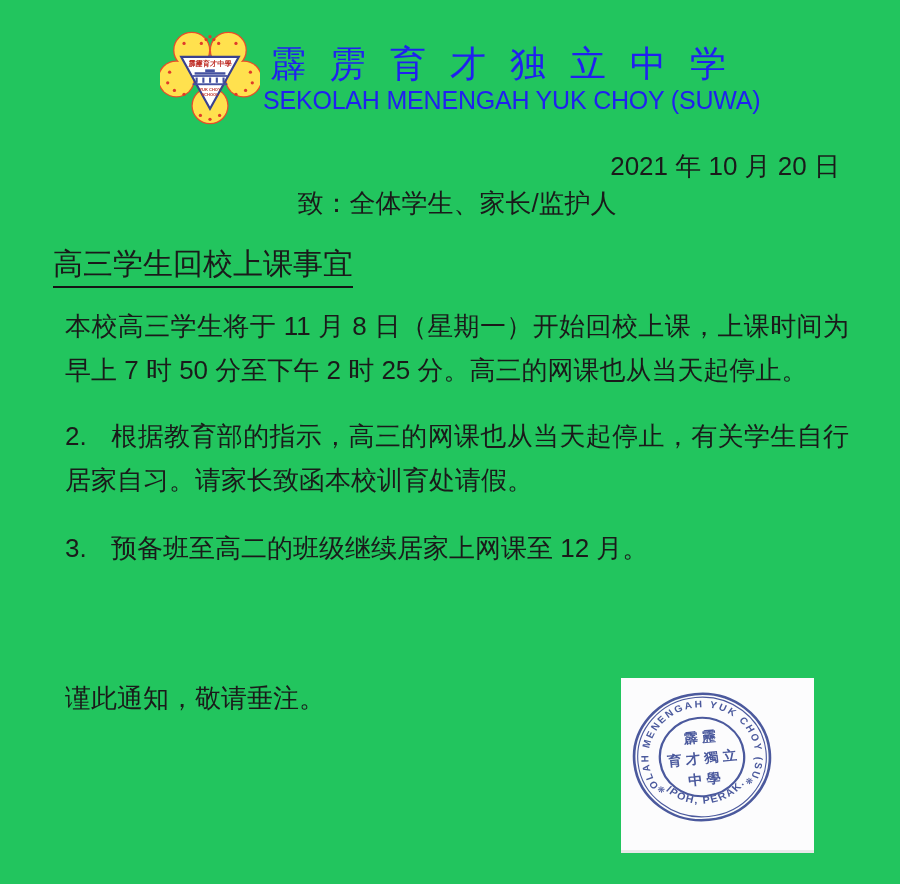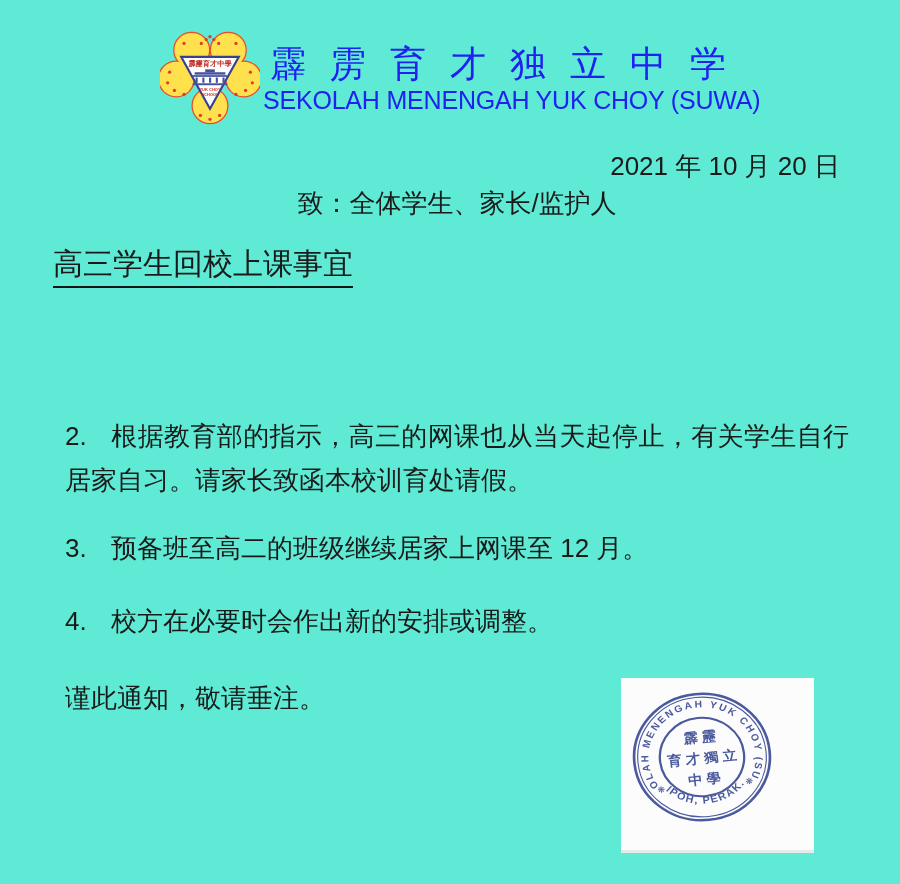--- a/index.html
+++ b/index.html
@@ -1,16 +1,16 @@
 <!DOCTYPE html>
 <html><head>
 <meta charset="utf-8">
 <style>
   html,body{margin:0;padding:0;background:#ffffff;}
-  .page{position:relative;width:900px;height:884px;background:#5eead4;overflow:hidden;
+  .page{position:relative;width:900px;height:884px;background:#22c55e;overflow:hidden;
         font-family:"Liberation Sans","DejaVu Sans",sans-serif;color:#1a1a1a;}
 
   
   .logo{position:absolute;left:160px;top:30px;width:100px;height:96px;}
   .title-cn{position:absolute;left:270px;top:40px;font-size:36px;letter-spacing:7px;
             color:#2020f0;white-space:nowrap;font-weight:500;}
   .title-en{position:absolute;left:263px;top:85px;font-size:25px;line-height:30px;
             color:#2020f0;white-space:nowrap;font-weight:500;letter-spacing:-0.2px;}
 
   
@@ -98,26 +98,26 @@
 
   <div class="title-cn">霹 雳 育 才 独 立 中 学</div>
   <div class="title-en">SEKOLAH MENENGAH YUK CHOY (SUWA)</div>
 
   <div class="date">2021 年 10 月 20 日</div>
 
   <div class="line recipient">致：全体学生、家长/监护人</div>
 
   <div class="subject"><span>高三学生回校上课事宜</span></div>
 
+  <div class="line para p1"><span>本校高三学生将于 11 月 8 日（星期一）开始回校上课，上课时间为早上 7 时 50 分至下午 2 时 25 分。高三的网课也从当天起停止。</span></div>
 
   <div class="line para p2"><span class="pnum">2.</span><span>根据教育部的指示，高三的网课也从当天起停止，有关学生自行居家自习。请家长致函本校训育处请假。</span></div>
 
   <div class="line para p3"><span class="pnum">3.</span><span>预备班至高二的班级继续居家上网课至 12 月。</span></div>
 
-  <div class="line para p4"><span class="pnum">4.</span><span>校方在必要时会作出新的安排或调整。</span></div>
 
   <div class="line closing">谨此通知，敬请垂注。</div>
 
 
   <div class="stamp-area">
     <svg class="stamp" viewBox="0 0 140 140" preserveAspectRatio="none">
       <g transform="rotate(-6 70 70)" fill="#3C4C95" font-family="Liberation Sans, DejaVu Sans, sans-serif">
         <circle cx="70" cy="70" r="66" fill="none" stroke="#3C4C95" stroke-width="2.6"></circle>
         <circle cx="70" cy="70" r="62.5" fill="none" stroke="#3C4C95" stroke-width="1.1"></circle>
         <circle cx="70" cy="70" r="41" fill="none" stroke="#3C4C95" stroke-width="2.2"></circle>

